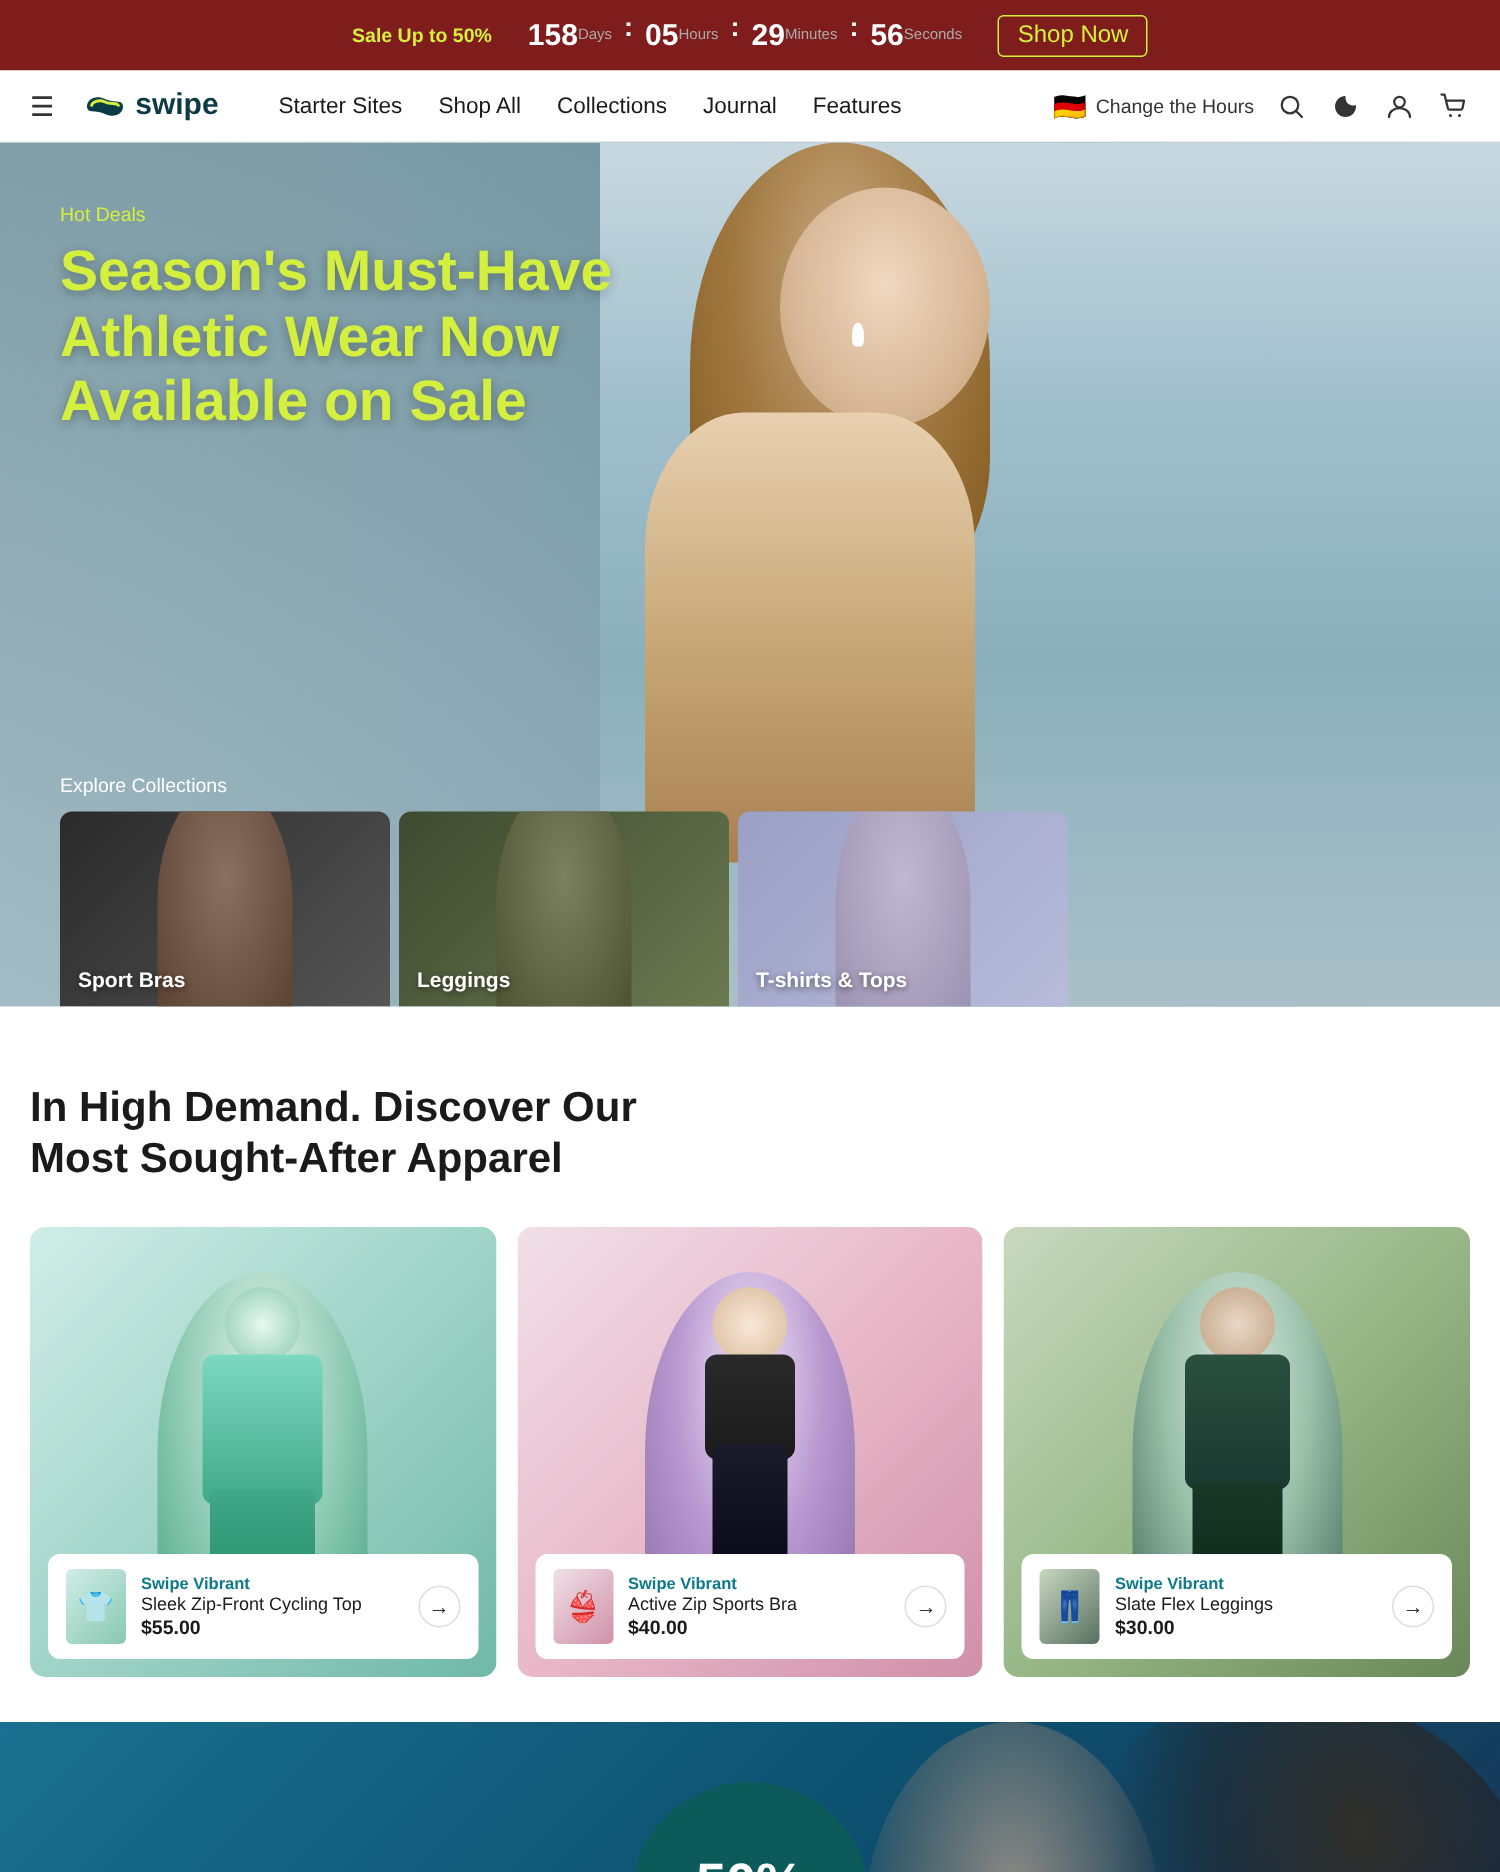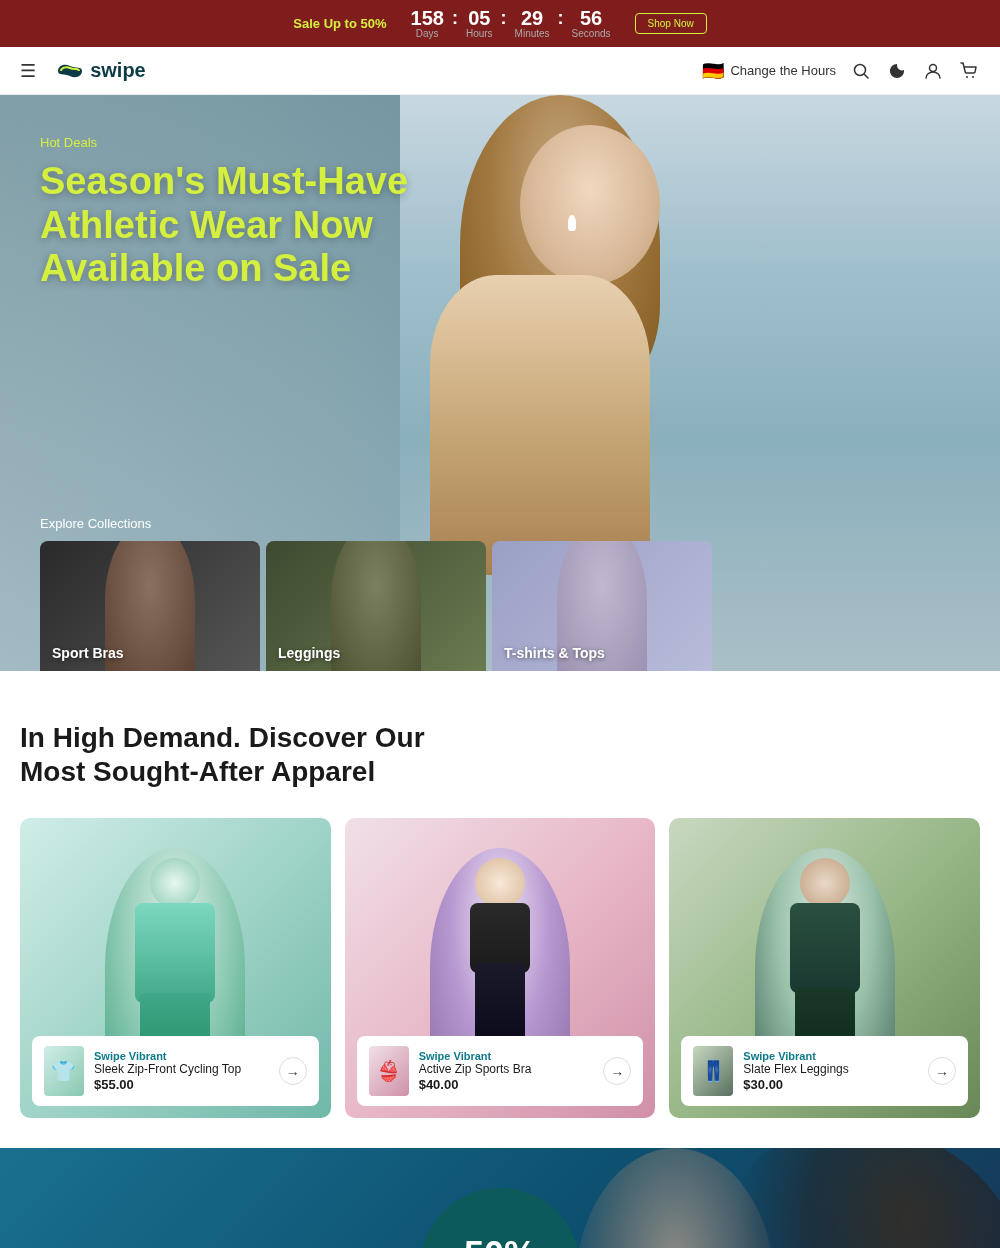--- a/index.html
+++ b/index.html
@@ -12,32 +12,32 @@
       text-align: center;
       padding: 8px 20px;
       font-size: 13px;
       display: flex;
       align-items: center;
       justify-content: center;
       gap: 24px;
     }
     .top-banner .sale-text { color: #d4ef3e; font-weight: 600; }
     .countdown { display: flex; gap: 8px; align-items: center; }
-    .countdown-unit { display: flex; flex-direction: column; align-items: center; justify-content: center; }
+    .countdown-unit { display: flex; align-items: center; justify-content: center; }
     .countdown-unit .num { font-size: 20px; font-weight: 700; color: #fff; line-height: 1; }
     .countdown-unit .lbl { font-size: 10px; color: #aaa; }
     .countdown-sep { font-size: 18px; font-weight: 700; color: #fff; margin-bottom: 10px; }
     .shop-now-btn {
       background: none;
       border: 1px solid #d4ef3e;
       color: #d4ef3e;
       padding: 4px 12px;
       border-radius: 4px;
       cursor: pointer;
-      font-size: 10px;
+      font-size: 16px;
     }
 
     
     .navbar {
       display: flex;
       align-items: center;
       padding: 12px 20px;
       border-bottom: 1px solid #eee;
       background: #fff;
       gap: 20px;
@@ -312,20 +312,27 @@
 
 <nav class="navbar">
   <span class="nav-hamburger">☰</span>
   <div class="nav-logo">
     <svg viewBox="0 0 28 20" fill="none">
       <path d="M2 10 C2 5, 8 2, 14 5 C20 8, 26 5, 26 10 C26 15, 20 18, 14 15 C8 12, 2 15, 2 10Z" fill="#0d3b45"></path>
       <path d="M5 10 C5 7, 10 5, 14 7 C18 9, 23 7, 23 10" stroke="#d4ef3e" stroke-width="2" fill="none"></path>
     </svg>
     <span>swipe</span>
   </div>
+  <div class="nav-links">
+    <a href="#">Starter Sites</a>
+    <a href="#">Shop All</a>
+    <a href="#">Collections</a>
+    <a href="#">Journal</a>
+    <a href="#">Features</a>
+  </div>
   <div class="nav-right">
     <div class="nav-region">
       <span style="font-size:18px;">🇩🇪</span>
       <span>Change the Hours</span>
     </div>
     <div class="nav-icon">
       <svg width="18" height="18" viewBox="0 0 18 18" fill="none">
           <circle cx="8" cy="8" r="5.5" stroke="#333" stroke-width="1.5"></circle>
           <line x1="12.5" y1="12.5" x2="16" y2="16" stroke="#333" stroke-width="1.5" stroke-linecap="round"></line>
         </svg>

